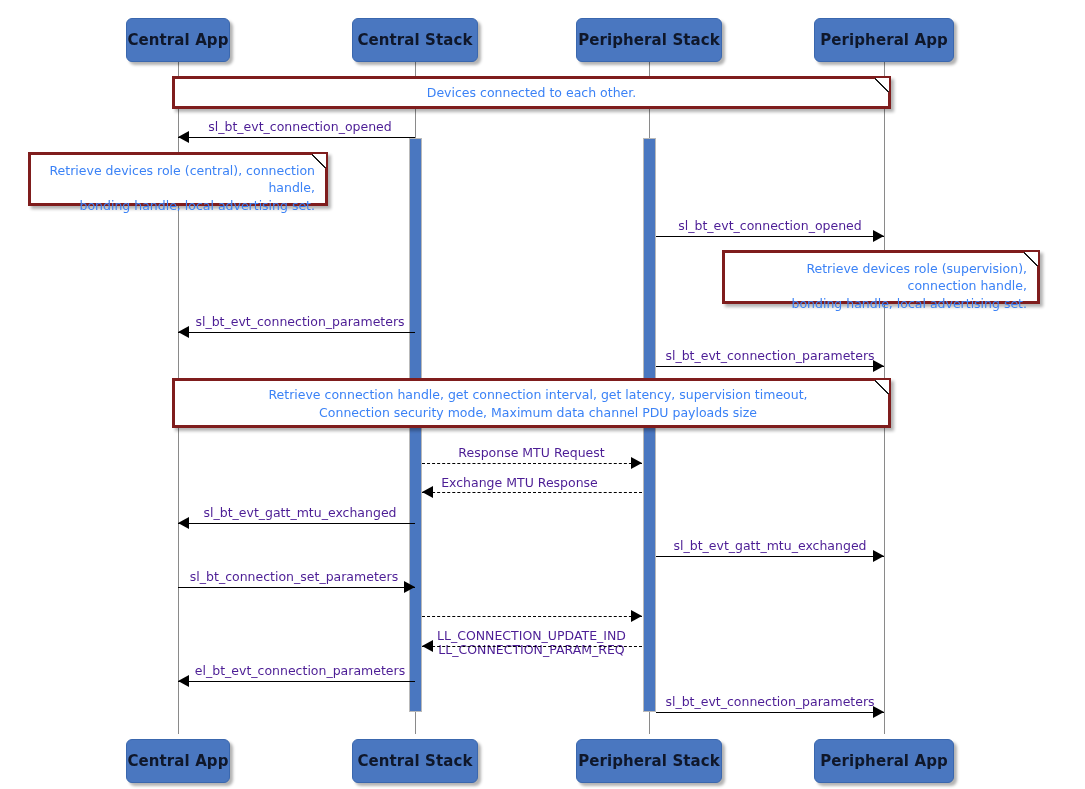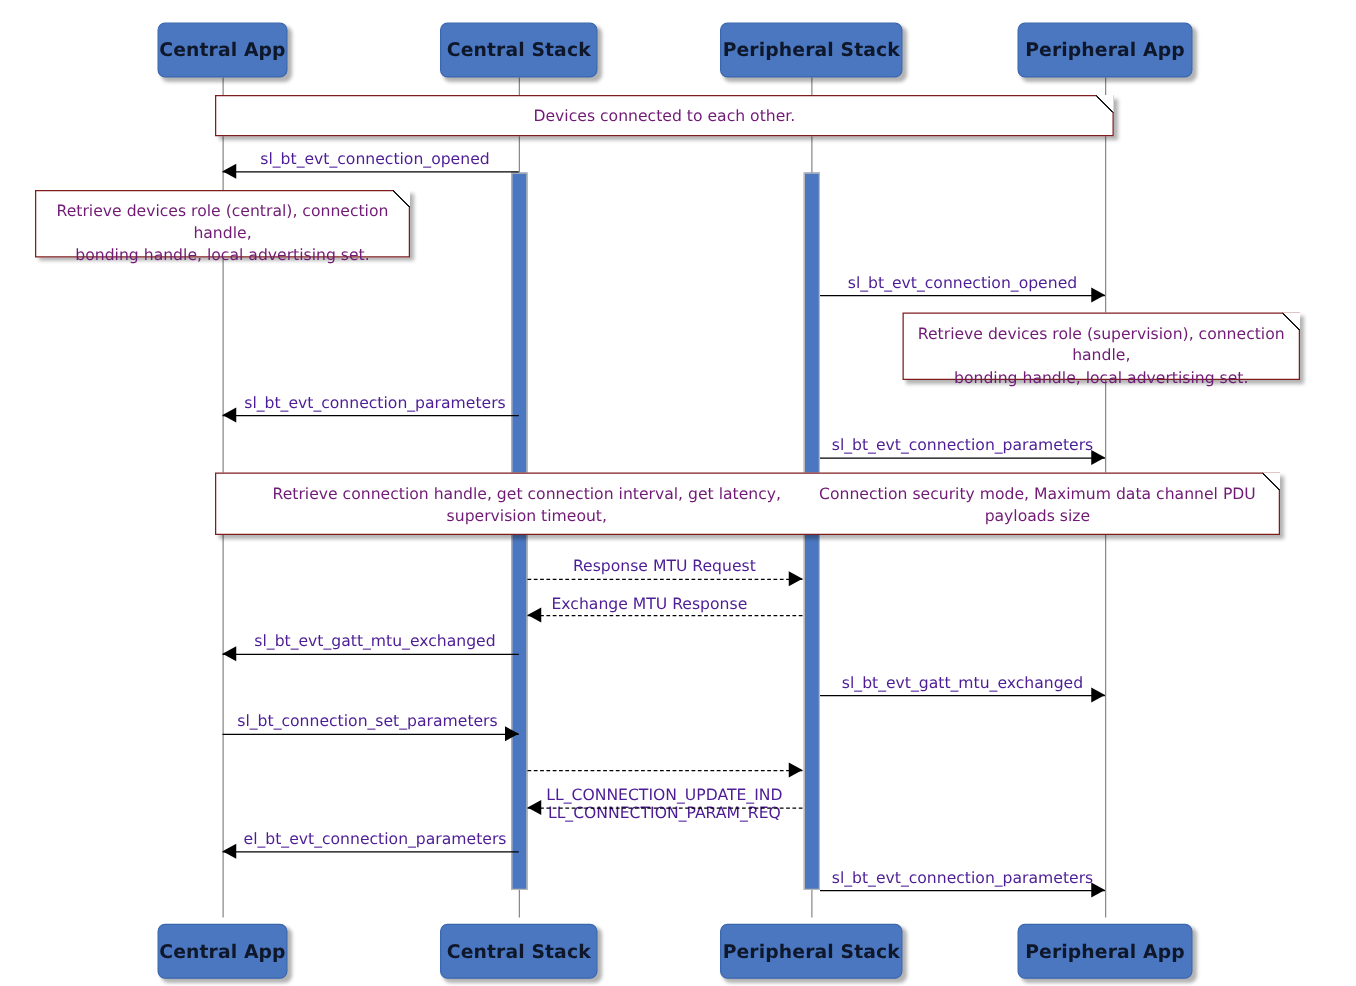--- a/index.html
+++ b/index.html
@@ -74,37 +74,37 @@
     position: absolute;
     font-size: 12.5px;
     color: #4c1d95;
     white-space: nowrap;
     text-align: center;
   }
   .note {
     position: absolute;
     box-sizing: border-box;
     background: #ffffff;
-    border: 1px solid #7f1d1d;
+    border: 3px solid #7f1d1d;
     box-shadow: 3px 3px 3px rgba(0,0,0,0.30);
     font-size: 12.5px;
-    color: #701a75;
+    color: #3b82f6;
     padding: 7px 10px 6px 10px;
     line-height: 1.38;
   }
   .note-corner {
     position: absolute;
     top: -1px;
     right: -1px;
     width: 14px;
     height: 14px;
     background: linear-gradient(225deg, #ffffff 0%, #ffffff 48%, #1a1a1a 48%, #1a1a1a 54%, #ffffff 54%);
   }
   .note-text-center { text-align: center; }
-  .note-text-left { text-align: center; }
+  .note-text-left { text-align: right; }
 </style>
 </head>
 <body>
 
 <div id="diagram-root">
 
   <div class="lifeline-line" style="left:178px; top:62px; height:672px;"></div>
   <div class="lifeline-line" style="left:415px; top:62px; height:672px;"></div>
   <div class="lifeline-line" style="left:649px; top:62px; height:672px;"></div>
   <div class="lifeline-line" style="left:884px; top:62px; height:672px;"></div>
@@ -164,21 +164,21 @@
   </div>
 
   <div class="msg-label" style="left:186px; top:314px; width:228px;">sl_bt_evt_connection_parameters</div>
   <div class="msg" style="left:178px; top:332px; width:237px;"></div>
   <div class="arrowhead left" style="left:178px; top:326px;"></div>
 
   <div class="msg-label" style="left:656px; top:348px; width:228px;">sl_bt_evt_connection_parameters</div>
   <div class="msg" style="left:656px; top:366px; width:228px;"></div>
   <div class="arrowhead right" style="left:873px; top:360px;"></div>
 
-  <div class="note note-text-center" style="left:172px; top:378px; width:852px; height:50px; display:flex; flex-direction:row; align-items:center; justify-content:center;padding-left:23px;">
+  <div class="note note-text-center" style="left:172px; top:378px; width:719px; height:50px; display:flex; flex-direction:column; align-items:center; justify-content:center;padding-left:23px;">
     <div>Retrieve connection handle, get connection interval, get latency, supervision timeout,</div>
     <div>Connection security mode, Maximum data channel PDU payloads size</div>
     <span class="note-corner"></span>
   </div>
 
   <div class="msg-label" style="left:424px; top:445px; width:215px;">Response MTU Request</div>
   <div class="msg dashed" style="left:422px; top:463px; width:220px;"></div>
   <div class="arrowhead right" style="left:631px; top:457px;"></div>
 
   <div class="msg-label" style="left:412px; top:475px; width:215px;">Exchange MTU Response</div>

